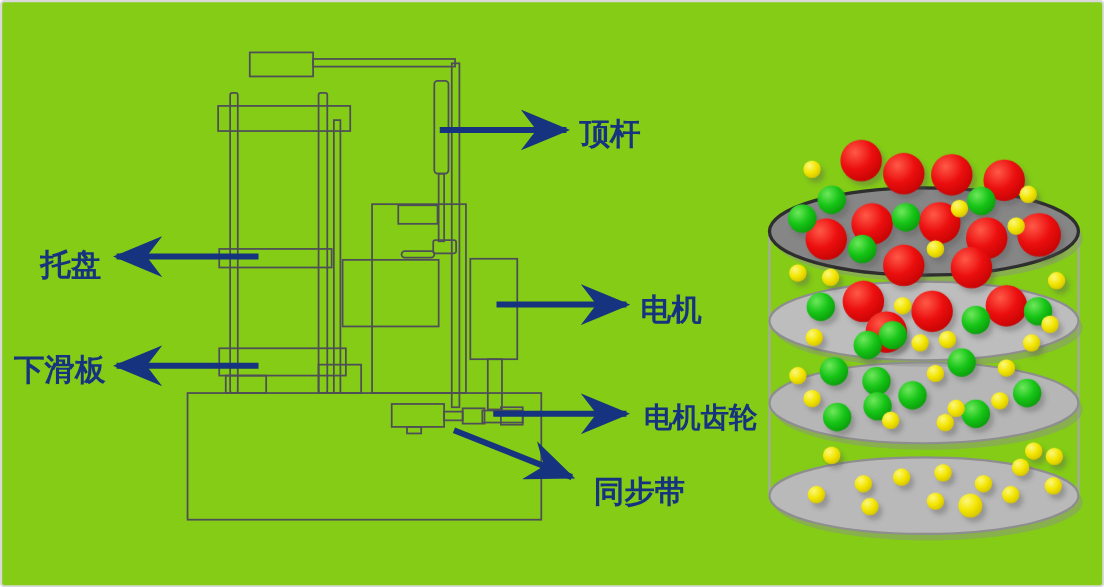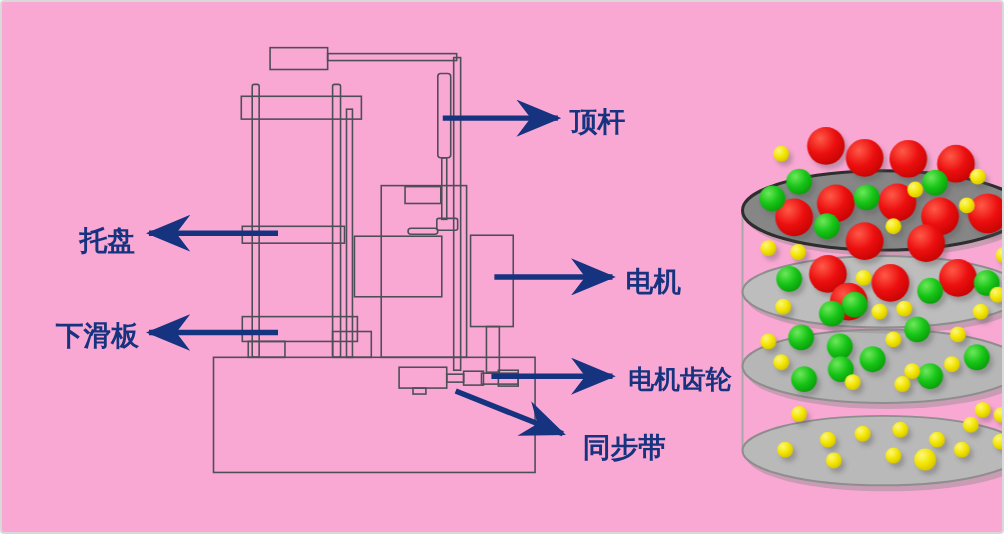--- a/index.html
+++ b/index.html
@@ -1,25 +1,24 @@
 <!DOCTYPE html>
 <html><head>
 <meta charset="utf-8">
 <style>
   html,body{margin:0;padding:0;background:#ffffff;}
   .stage{
     position:relative;
     width:1004px;height:534px;
     box-sizing:border-box;
-    background:#f9a8d4;
+    background:#84cc16;
     border:2px solid #d9d9d9;
     border-radius:4px;
     overflow:hidden;
     font-family:"DejaVu Sans","Liberation Sans",sans-serif;
-    padding-left:43px;
   }
   .ln{fill:none;stroke:#4e4e58;stroke-width:1.6;}
   .ar{stroke:#16337f;stroke-width:5.5;fill:none;marker-end:url(#ah);}
   .lbl{fill:#16337f;font-weight:bold;font-size:28px;
        font-family:"DejaVu Sans","Liberation Sans",sans-serif;}
   .lbl-sm{font-size:26px;}
   .wall{fill:none;stroke:#a8a8a8;stroke-width:2;}
 </style>
 </head>
 <body>

